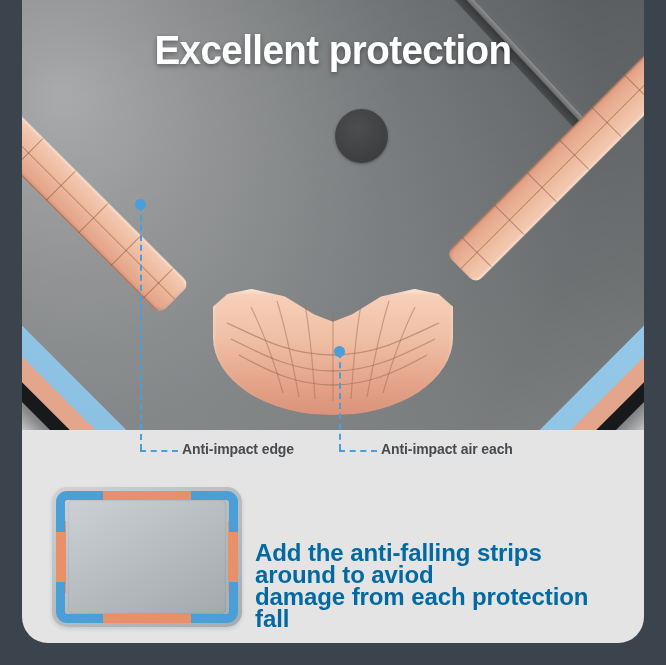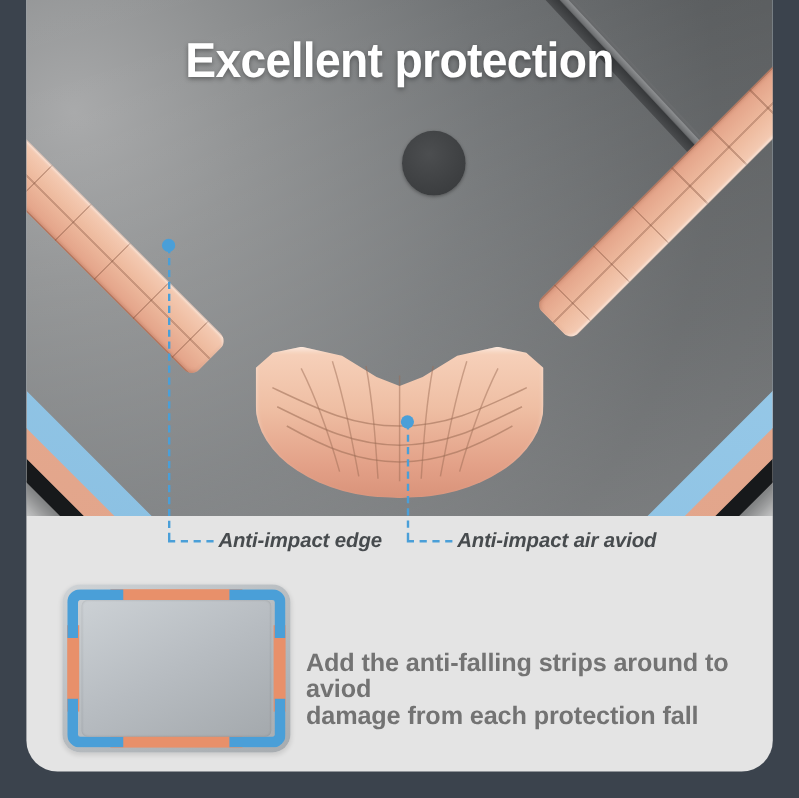--- a/index.html
+++ b/index.html
@@ -83,37 +83,37 @@
                           100% 62%,92% 84%,76% 98%,50% 100%,24% 98%,8% 84%,0 62%);
         box-shadow:inset 0 3px 4px rgba(255,255,255,.5);}
   .bump-lines{position:absolute;inset:0;pointer-events:none;}
 
   
   .lead{position:absolute;}
   .dot{position:absolute;width:11px;height:11px;border-radius:50%;background:var(--accent);}
   .vline{position:absolute;width:0;border-left:2px dashed var(--accent);}
   .hline{position:absolute;height:0;border-top:2px dashed var(--accent);}
 
-  .label{position:absolute;color:#474b4e;font-size:17px;font-weight:700;
-         letter-spacing:-.1px;white-space:nowrap;font-style:italic;}
+  .label{position:absolute;color:#474b4e;font-size:14px;font-weight:700;
+         letter-spacing:-.1px;white-space:nowrap;}
 
   
   .tablet{position:absolute;left:30px;top:487px;width:190px;height:140px;}
   .tab-body{position:absolute;inset:0;border-radius:15px;
             background:linear-gradient(150deg,#cfd3d6 0%,#b9bec2 45%,#a7acb0 100%);
             box-shadow:0 2px 4px rgba(0,0,0,.12);}
   .tab-screen{position:absolute;left:16px;top:13px;right:16px;bottom:13px;border-radius:5px;
             background:linear-gradient(152deg,#ccd1d5 0%,#b7bcc1 50%,#a4a9ad 100%);
             box-shadow:inset 0 0 2px rgba(0,0,0,.18);}
   .edge{position:absolute;background:var(--orange);}
   .corner{position:absolute;border:9px solid var(--blue);}
 
   
-  .caption{position:absolute;left:233px;top:542px;width:372px;color:#737373;
-           font-size:21px;font-weight:700;line-height:22px;letter-spacing:-.1px;}
+  .caption{position:absolute;left:233px;top:542px;width:372px;color:#0369a1;
+           font-size:24px;font-weight:700;line-height:22px;letter-spacing:-.1px;}
 
   
   .title{position:absolute;left:0;top:27px;width:622px;text-align:center;
          color:#fff;font-size:41px;font-weight:700;letter-spacing:-.6px;
          text-shadow:0 2px 5px rgba(0,0,0,.38);
          transform:scaleX(.94);}
 </style>
 </head>
 <body style="background: rgb(59, 67, 77);">
 
@@ -166,21 +166,21 @@
       <div class="vline" style="left:118px;top:205px;height:245px;"></div>
       <div class="hline" style="left:118px;top:450px;width:38px;"></div>
 
       <div class="dot" style="left:312px;top:346px;"></div>
       <div class="vline" style="left:317px;top:352px;height:98px;"></div>
       <div class="hline" style="left:317px;top:450px;width:38px;"></div>
     </div>
 
     <div class="label" style="left:160px;top:441px;">Anti-impact edge</div>
 
-    <div class="label" style="left:359px;top:441px;">Anti-impact air aviod</div>
+    <div class="label" style="left:359px;top:441px;">Anti-impact air each</div>
 
     <div class="title">Excellent protection</div>
 
     <div class="tablet">
       <div class="tab-body"></div>
 
       <div class="edge" style="left:40px;top:4px;width:110px;height:10px;"></div>
       <div class="edge" style="left:40px;bottom:4px;width:110px;height:10px;"></div>
       <div class="edge" style="left:4px;top:34px;width:10px;height:72px;"></div>
       <div class="edge" style="right:4px;top:34px;width:10px;height:72px;"></div>

